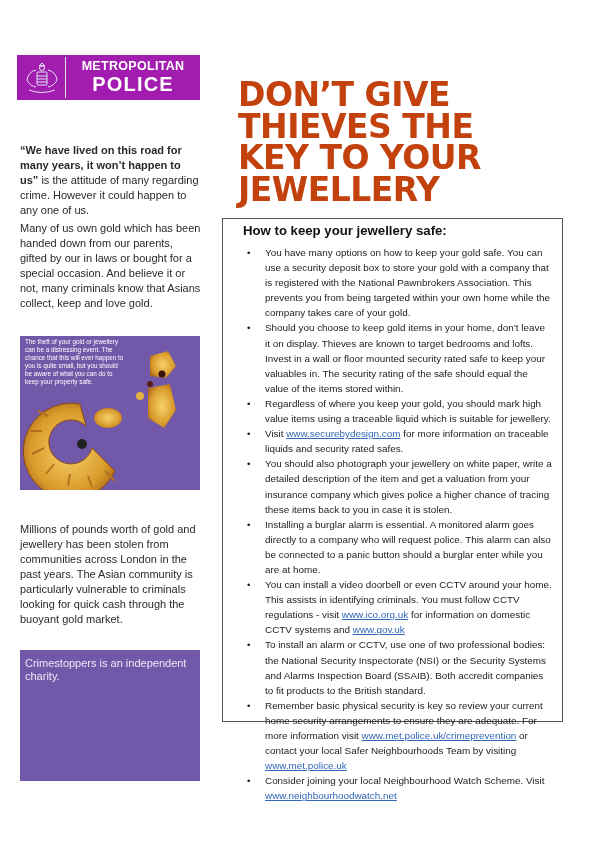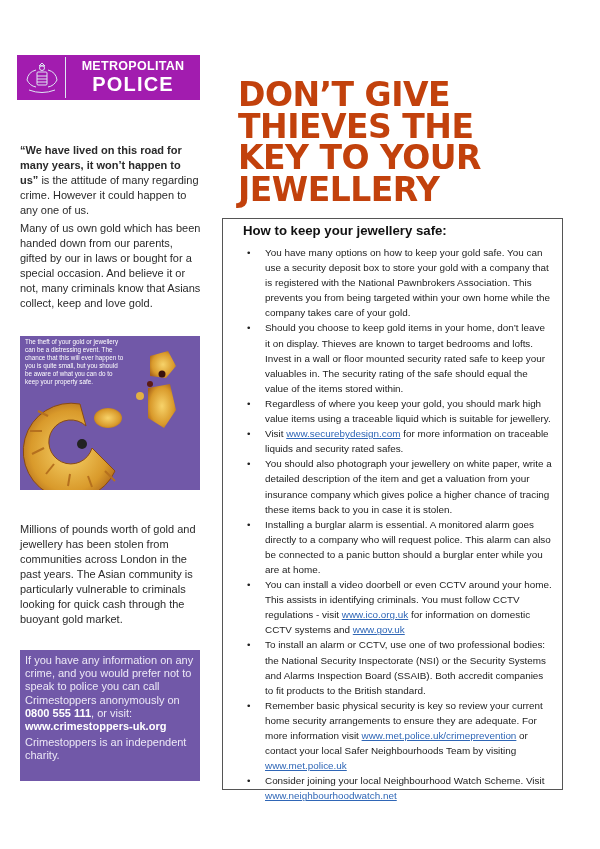--- a/index.html
+++ b/index.html
@@ -16,21 +16,21 @@
   .intro { top:143px; }
   .para2 { top:221px; }
   .para3 { top:522px; }
   .jewel-box { position:absolute; left:20px; top:336px; width:180px; height:154px; background:#7158a8; overflow:hidden; }
   .jewel-box .caption { position:absolute; left:5px; top:2px; width:100px; color:#ffffff; font-size:6.3px; line-height:8px; }
   .jewel-box svg { position:absolute; left:0; top:0; }
   .crime-box { position:absolute; left:20px; top:650px; width:180px; height:131px; background:#7158a8; color:#ece8f6; font-size:11px; line-height:13.2px; padding:4px 5px; box-sizing:border-box; }
   .crime-box p { margin:0; }
   .crime-box b { color:#ffffff; }
   .crime-box .note { margin-top:3px; }
-  .tips { position:absolute; left:222px; top:218px; width:341px; height:572px; border:1.5px solid #555; box-sizing:border-box; padding:4px 10px 0 20px; }
+  .tips { position:absolute; left:222px; top:218px; width:341px; height:504px; border:1.5px solid #555; box-sizing:border-box; padding:4px 10px 0 20px; }
   .tips h2 { margin:0 0 7px 0; font-size:13.2px; font-weight:bold; color:#111; }
   .tips ul { margin:0; padding:0; list-style:none; }
   .tips li { position:relative; padding-left:22px; font-size:9.9px; line-height:15.1px; color:#222; }
   .tips li .bullet { position:absolute; left:4px; top:0; }
   .tips a { color:#2f66b6; text-decoration:underline; }
 </style>
 </head>
 <body>
 
 <div class="logo">
@@ -98,21 +98,20 @@
     <circle cx="142" cy="38" r="3.5" fill="#3a120c"></circle>
   </svg>
   <div class="caption">The theft of your gold or jewellery can be a distressing event. The chance that this will ever happen to you is quite small, but you should be aware of what you can do to keep your property safe.</div>
 </div>
 
 <div class="left-text para3">
   <p>Millions of pounds worth of gold and jewellery has been stolen from communities across London in the past years. The Asian community is particularly vulnerable to criminals looking for quick cash through the buoyant gold market.</p>
 </div>
 
 <div class="crime-box">
-  <p><span>If you have any information on any crime, and you would prefer not to speak to police you can call Crimestoppers anonymously on </span><b>0800 555 111</b><span>, or visit: </span><br><b>www.crimestoppers-uk.org</b></p>
   <p class="note">Crimestoppers is an independent charity.</p>
 </div>
 
 <div class="tips">
   <h2>How to keep your jewellery safe:</h2>
   <ul>
     <li><span class="bullet">•</span><span>You have many options on how to keep your gold safe. You can use a security deposit box to store your gold with a company that is registered with the National Pawnbrokers Association. This prevents you from being targeted within your own home while the company takes care of your gold.</span></li>
     <li><span class="bullet">•</span><span>Should you choose to keep gold items in your home, don’t leave it on display. Thieves are known to target bedrooms and lofts. Invest in a wall or floor mounted security rated safe to keep your valuables in. The security rating of the safe should equal the value of the items stored within.</span></li>
     <li><span class="bullet">•</span><span>Regardless of where you keep your gold, you should mark high value items using a traceable liquid which is suitable for jewellery.</span></li>
     <li><span class="bullet">•</span><span>Visit </span><a>www.securebydesign.com</a><span> for more information on traceable liquids and security rated safes.</span></li>

